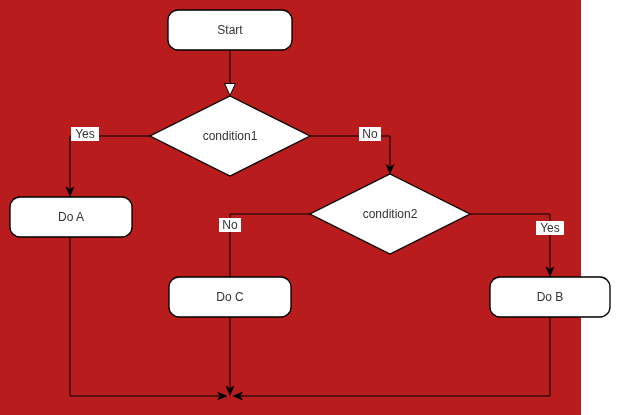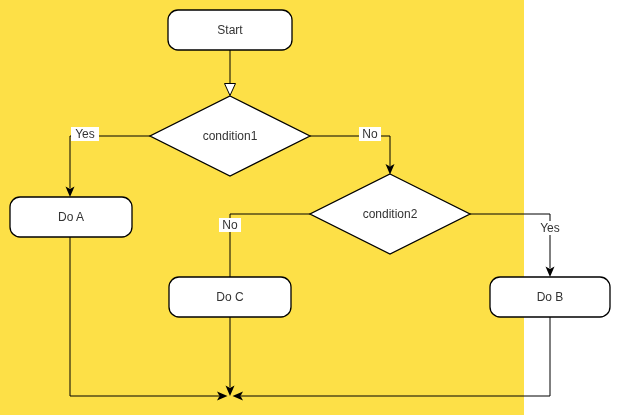--- a/index.html
+++ b/index.html
@@ -5,23 +5,23 @@
   html, body {
     margin: 0;
     padding: 0;
     background: #ffffff;
     width: 620px;
     height: 415px;
     overflow: hidden;
   }
   .canvas-wrap {
     position: relative;
-    width: 524px;
+    width: 581px;
     height: 415px;
-    background: #fde047;
+    background: #b91c1c;
   }
   svg { display: block; }
   .node-shape {
     fill: #ffffff;
     stroke: #000000;
     stroke-width: 1.3;
   }
   .edge {
     fill: none;
     stroke: #000000;

